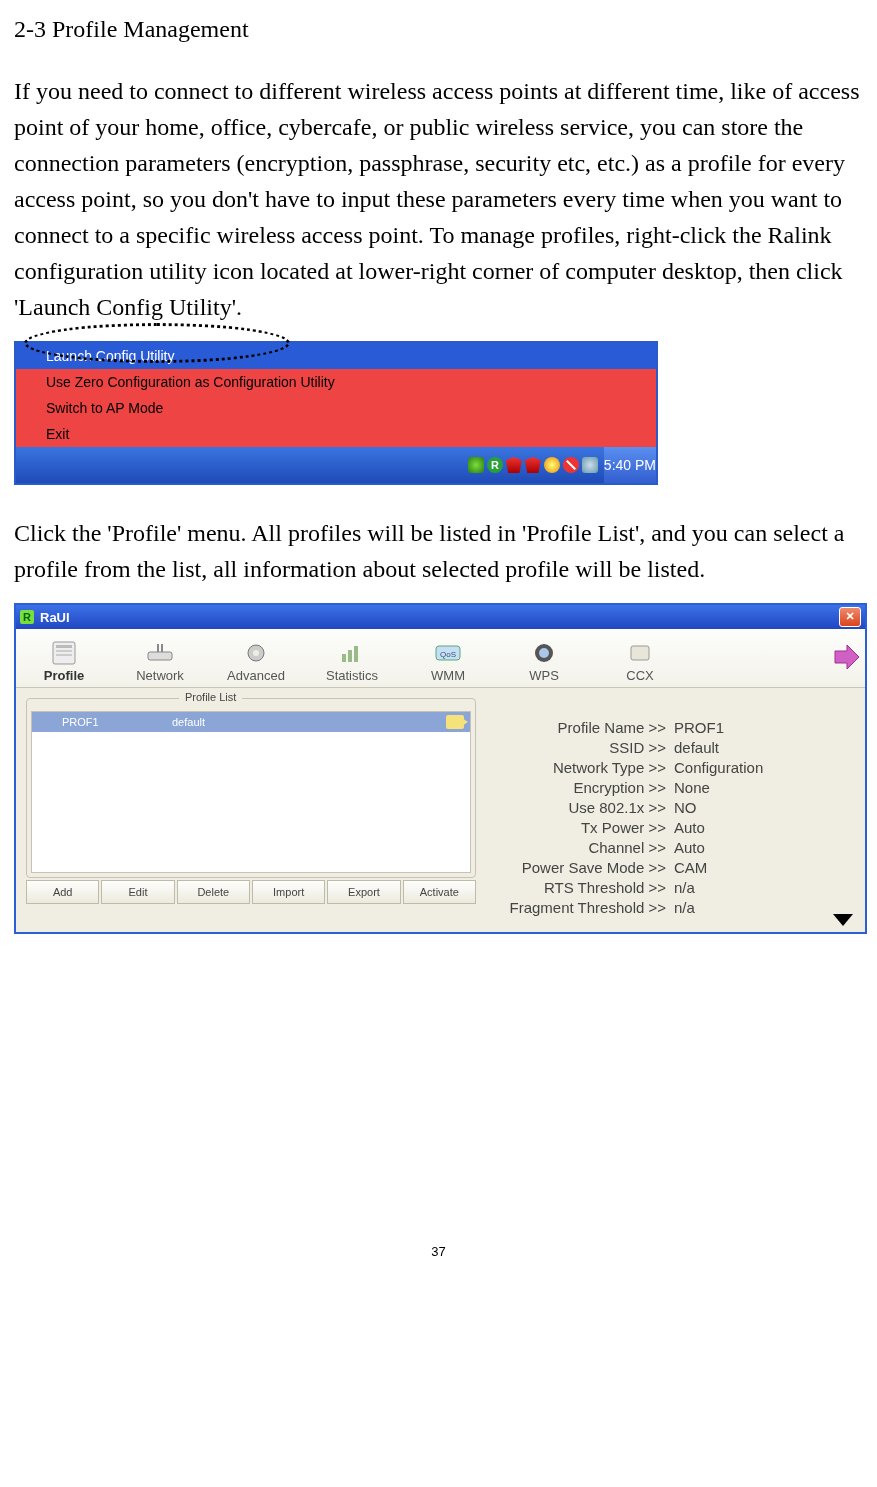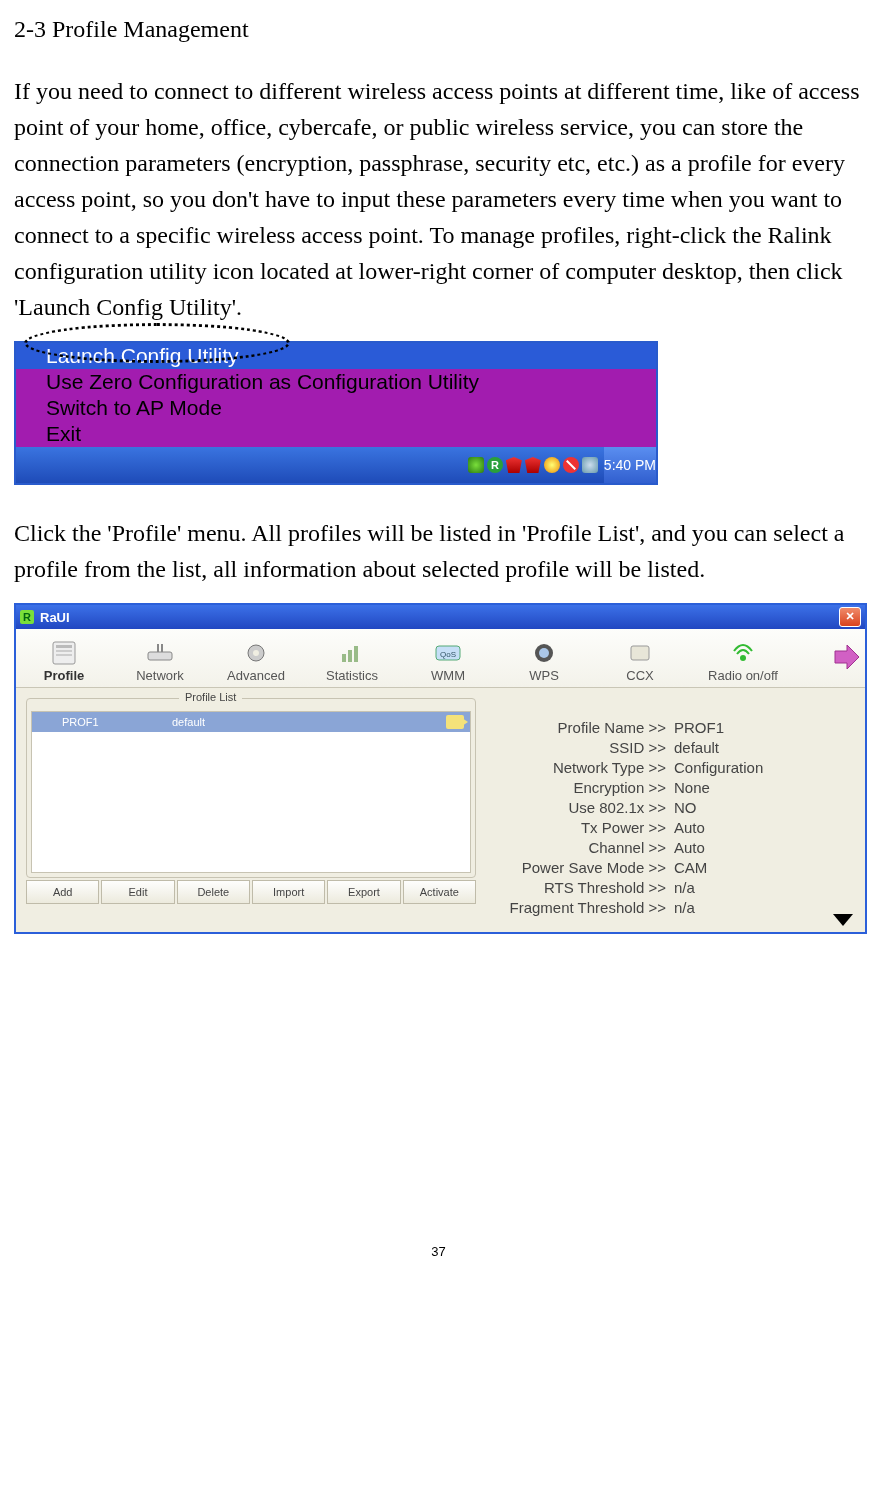--- a/index.html
+++ b/index.html
@@ -21,23 +21,23 @@
   }
 
   
   .ctxmenu-box {
     width: 640px;
     border: 2px solid #295bcc;
     background: #fff;
     margin-bottom: 30px;
   }
   .ctxmenu-panel {
-    background: #a21caf;
+    background: #ef4444;
     font-family: Tahoma, sans-serif;
-    font-size: 21px;
+    font-size: 14px;
   }
   .ctx-item {
     padding: 2px 8px 2px 30px;
     color: #000;
     line-height: 22px;
   }
   .ctx-item.highlight {
     background: #2a5bd7;
     color: #fff;
     position: relative;
@@ -332,28 +332,20 @@
           <circle cx="15" cy="13" r="5" fill="#aac6e8"></circle>
         </svg>
       <span>WPS</span>
     </div>
     <div class="tbitem">
       <svg class="tbicon" viewBox="0 0 30 26">
           <rect x="6" y="6" width="18" height="14" rx="2" fill="#e8e6d8" stroke="#999"></rect>
         </svg>
       <span>CCX</span>
     </div>
-    <div class="tbitem" style="width:110px">
-      <svg class="tbicon" viewBox="0 0 30 26">
-          <circle cx="15" cy="18" r="3" fill="#3b3"></circle>
-          <path d="M9 14 Q15 6 21 14" fill="none" stroke="#3b3" stroke-width="2"></path>
-          <path d="M6 11 Q15 -1 24 11" fill="none" stroke="#3b3" stroke-width="2"></path>
-        </svg>
-      <span>Radio on/off</span>
-    </div>
     <svg class="raui-arrow" viewBox="0 0 28 24">
         <path d="M2 6 L14 6 L14 0 L26 12 L14 24 L14 18 L2 18 Z" fill="#d160c4" stroke="#a03090"></path>
       </svg>
   </div>
 
   <div class="raui-body">
     <div class="left-col">
       <div class="profile-list-group">
         <span class="profile-list-legend">Profile List</span>
         <div class="profile-list-inner">

